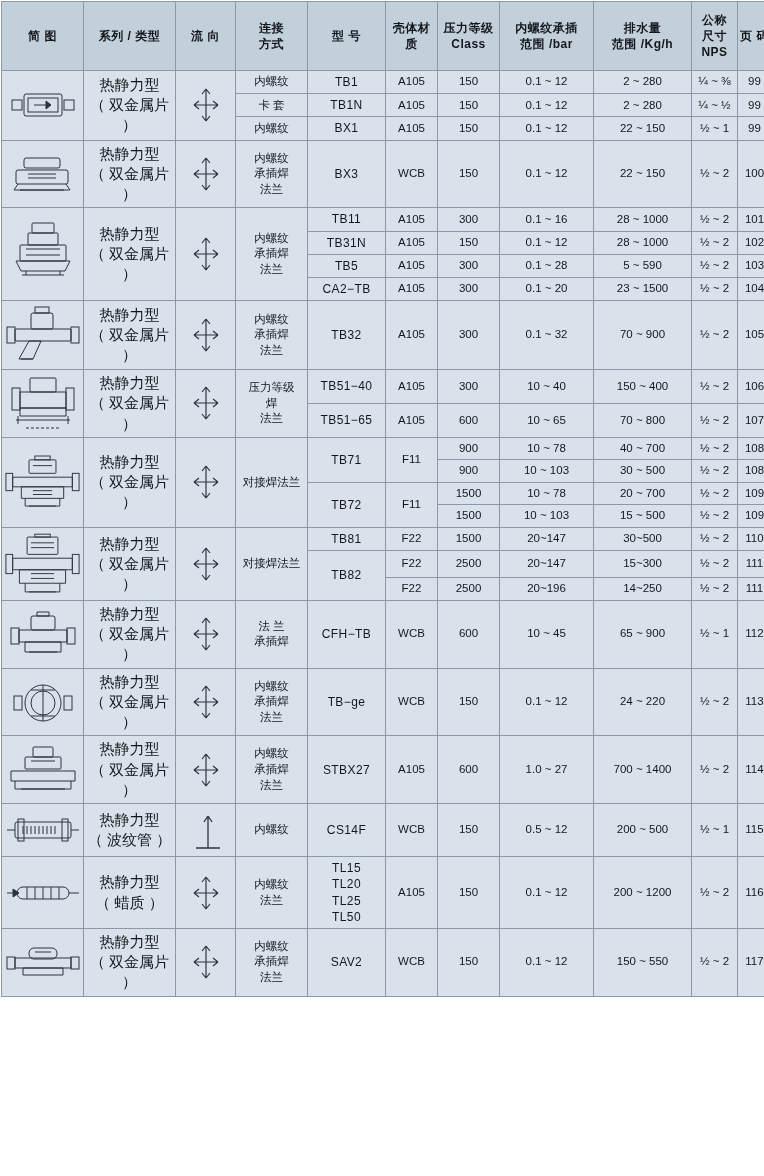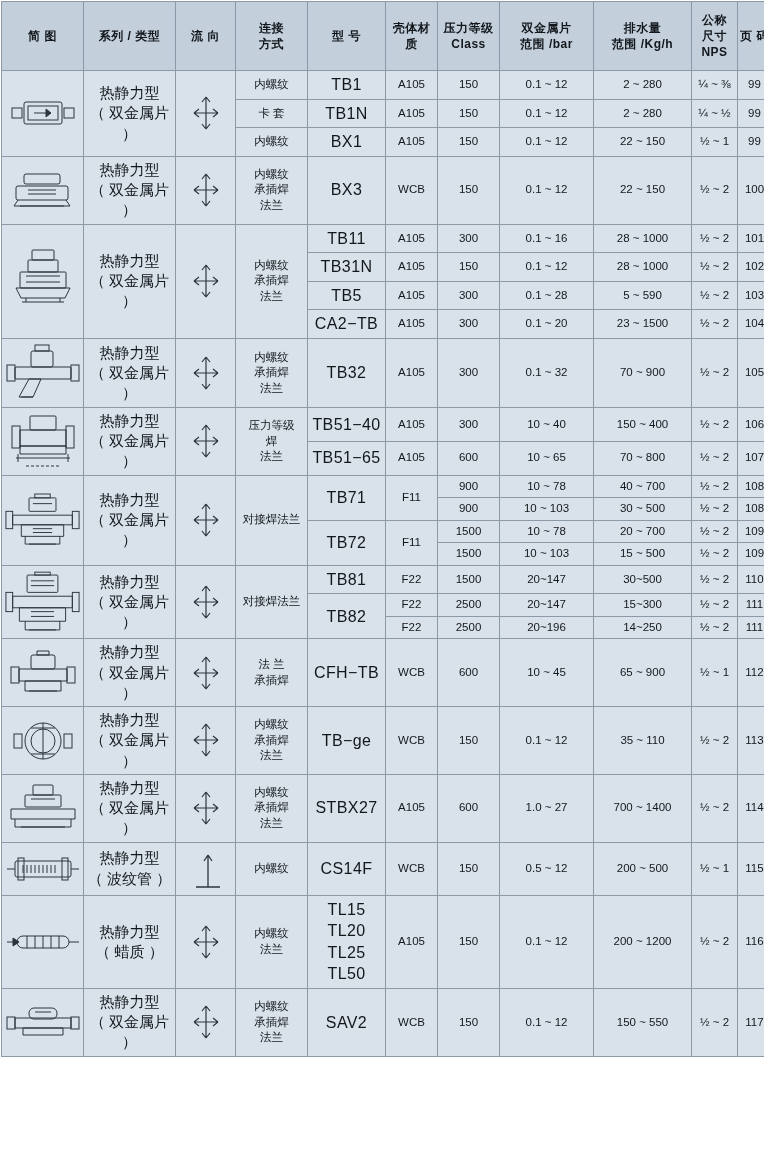--- a/index.html
+++ b/index.html
@@ -39,21 +39,21 @@
   thead th{
     background:#c3d0dc;
     font-size:12px;
     font-weight:bold;
     letter-spacing:0.5px;
     padding:8px 2px;
     height:52px;
   }
   td.sym{padding:4px 2px;background:#d9e2ea;}
   td.series{font-size:15px;}
-  td.model{font-size:16px;letter-spacing:0.4px;}
+  td.model{font-size:12px;letter-spacing:0.4px;}
   .two-line{display:block;}
   svg{display:block;margin:0 auto;}
   .sym-wrap{display:flex;align-items:center;justify-content:center;}
 </style>
 </head>
 <body>
 
 <div id="sheet">
 <table>
   <colgroup>
@@ -81,21 +81,21 @@
       <th><span>型 号</span></th>
       <th>
         <span class="two-line">壳体材</span>
         <span class="two-line">质</span>
       </th>
       <th>
         <span class="two-line">压力等级</span>
         <span class="two-line">Class</span>
       </th>
       <th>
-        <span class="two-line">双金属片</span>
+        <span class="two-line">内螺纹承插</span>
         <span class="two-line">范围 /bar</span>
       </th>
       <th>
         <span class="two-line">排水量</span>
         <span class="two-line">范围 /Kg/h</span>
       </th>
       <th>
         <span class="two-line">公称</span>
         <span class="two-line">尺寸</span>
         <span class="two-line">NPS</span>
@@ -527,21 +527,21 @@
           </td>
           <td rowspan="1">
             <span class="two-line">内螺纹</span>
             <span class="two-line">承插焊</span>
             <span class="two-line">法兰</span>
           </td>
           <td class="model" rowspan="1"><span>TB−ge</span></td>
           <td rowspan="1">WCB</td>
           <td>150</td>
           <td>0.1 ~ 12</td>
-          <td>35 ~ 110</td>
+          <td>24 ~ 220</td>
           <td>½ ~ 2</td>
           <td>113</td>
         </tr>
         <tr>
           <td class="sym" rowspan="1">
             <div class="sym-wrap">
               <svg width="72" height="50" viewBox="0 0 72 50" fill="none" stroke="#2b3540" stroke-width="1">
                 <rect x="26" y="2" width="20" height="10" rx="1"></rect>
                 <rect x="18" y="12" width="36" height="12" rx="1"></rect>
                 <path d="M4 26h64v10H4z"></path>

